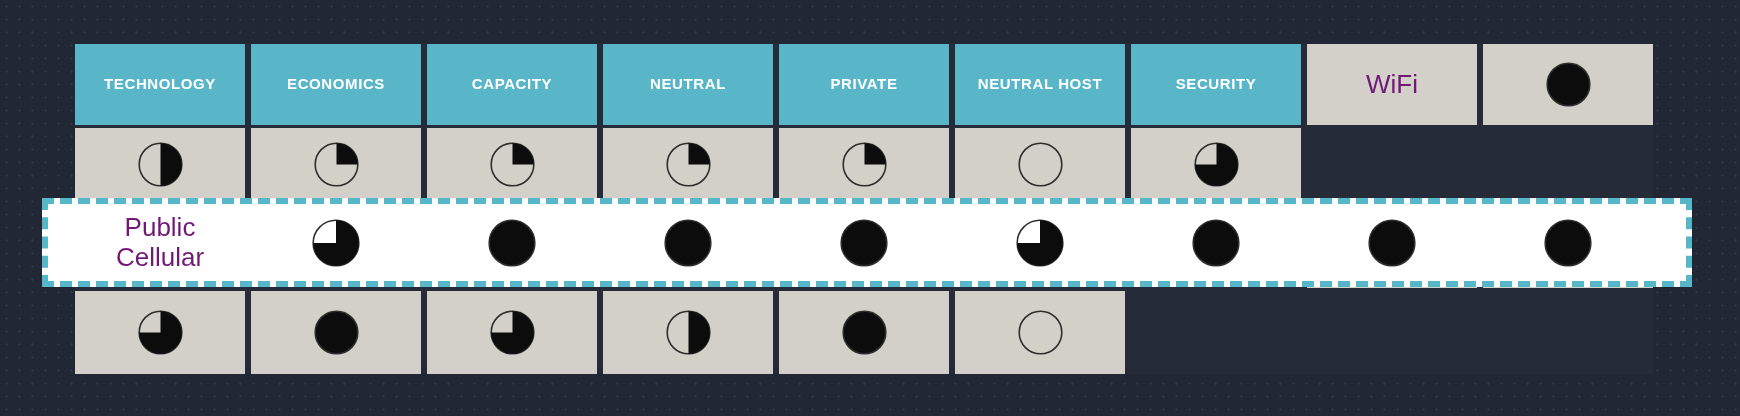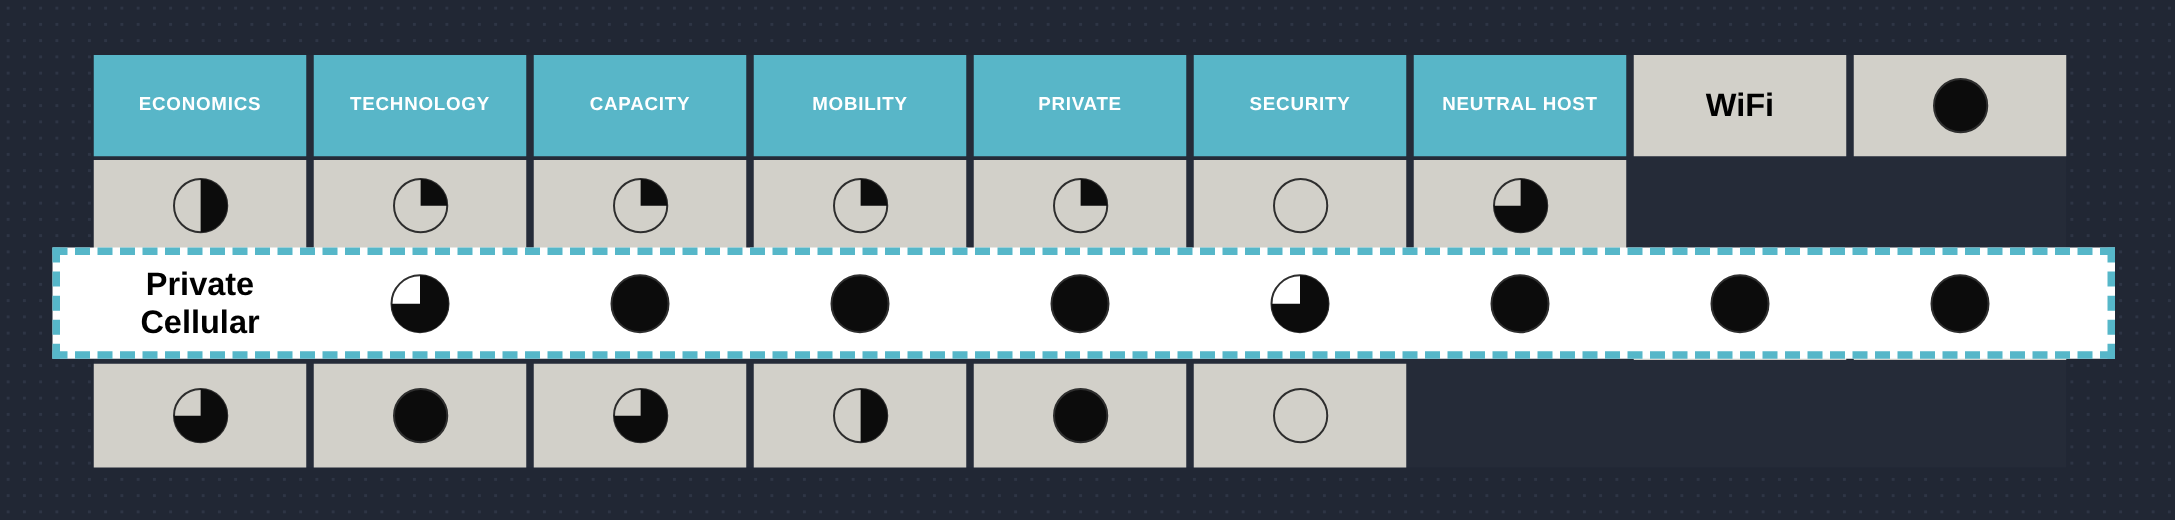--- a/index.html
+++ b/index.html
@@ -41,23 +41,23 @@
     line-height: 1.35;
     padding: 0 14px;
   }
   .cell.data {
     background: #d2d0c9;
   }
   .cell.ghost {
     background: transparent;
   }
   .row-label {
-    color: #000000;
+    color: #701a75;
     font-size: 26px;
-    font-weight: 700;
+    font-weight: 400;
     line-height: 1.15;
     padding: 0 14px;
   }
   .highlight-band {
     position: absolute;
     left: 42px; top: 198px;
     width: 1650px; height: 89px;
     box-sizing: border-box;
     background: #ffffff;
     border: 6px dashed #56b7c9;
@@ -74,39 +74,39 @@
   }
   .band-grid .cell { background: transparent; height: 100%; }
   .ball-svg { display: block; }
 </style>
 </head>
 <body>
 
 <div class="stage">
   <div class="comparison-table" id="comparison-table">
       <div class="cell header">
+        <span>TECHNOLOGY</span>
+      </div>
+      <div class="cell header">
         <span>ECONOMICS</span>
       </div>
       <div class="cell header">
-        <span>TECHNOLOGY</span>
-      </div>
-      <div class="cell header">
         <span>CAPACITY</span>
       </div>
       <div class="cell header">
-        <span>MOBILITY</span>
+        <span>NEUTRAL</span>
       </div>
       <div class="cell header">
         <span>PRIVATE</span>
       </div>
       <div class="cell header">
+        <span>NEUTRAL HOST</span>
+      </div>
+      <div class="cell header">
         <span>SECURITY</span>
-      </div>
-      <div class="cell header">
-        <span>NEUTRAL HOST</span>
       </div>
       <div class="cell data">
         <span class="row-label">WiFi</span>
       </div>
       <div class="cell data">
         <svg width="47" height="47" viewBox="0 0 47 47" class="ball-svg">
           <circle cx="23.5" cy="23.5" r="21.3" fill="#0c0c0c" stroke="#2e2e2e" stroke-width="1.6"></circle>
         </svg>
       </div>
       <div class="cell data">
@@ -200,21 +200,21 @@
       </div>
       <div class="cell data">
         <svg width="47" height="47" viewBox="0 0 47 47" class="ball-svg">
           <circle cx="23.5" cy="23.5" r="21.3" fill="none" stroke="#2e2e2e" stroke-width="1.6"></circle>
         </svg>
       </div>
     </div>
   <div class="highlight-band" id="highlight-band">
     <div class="band-grid" id="band-grid">
         <div class="cell">
-          <span class="row-label">Private Cellular</span>
+          <span class="row-label">Public Cellular</span>
         </div>
         <div class="cell">
           <svg width="50" height="50" viewBox="0 0 50 50" class="ball-svg">
             <circle cx="25" cy="25" r="22.8" fill="none" stroke="#2e2e2e" stroke-width="1.6"></circle>
             <path d="M 25 25 L 25 2.1999999999999993 A 22.8 22.8 0 1 1 2.1999999999999993 25.000000000000004 Z" fill="#0c0c0c"></path>
           </svg>
         </div>
         <div class="cell">
           <svg width="50" height="50" viewBox="0 0 50 50" class="ball-svg">
             <circle cx="25" cy="25" r="22.8" fill="#0c0c0c" stroke="#2e2e2e" stroke-width="1.6"></circle>

